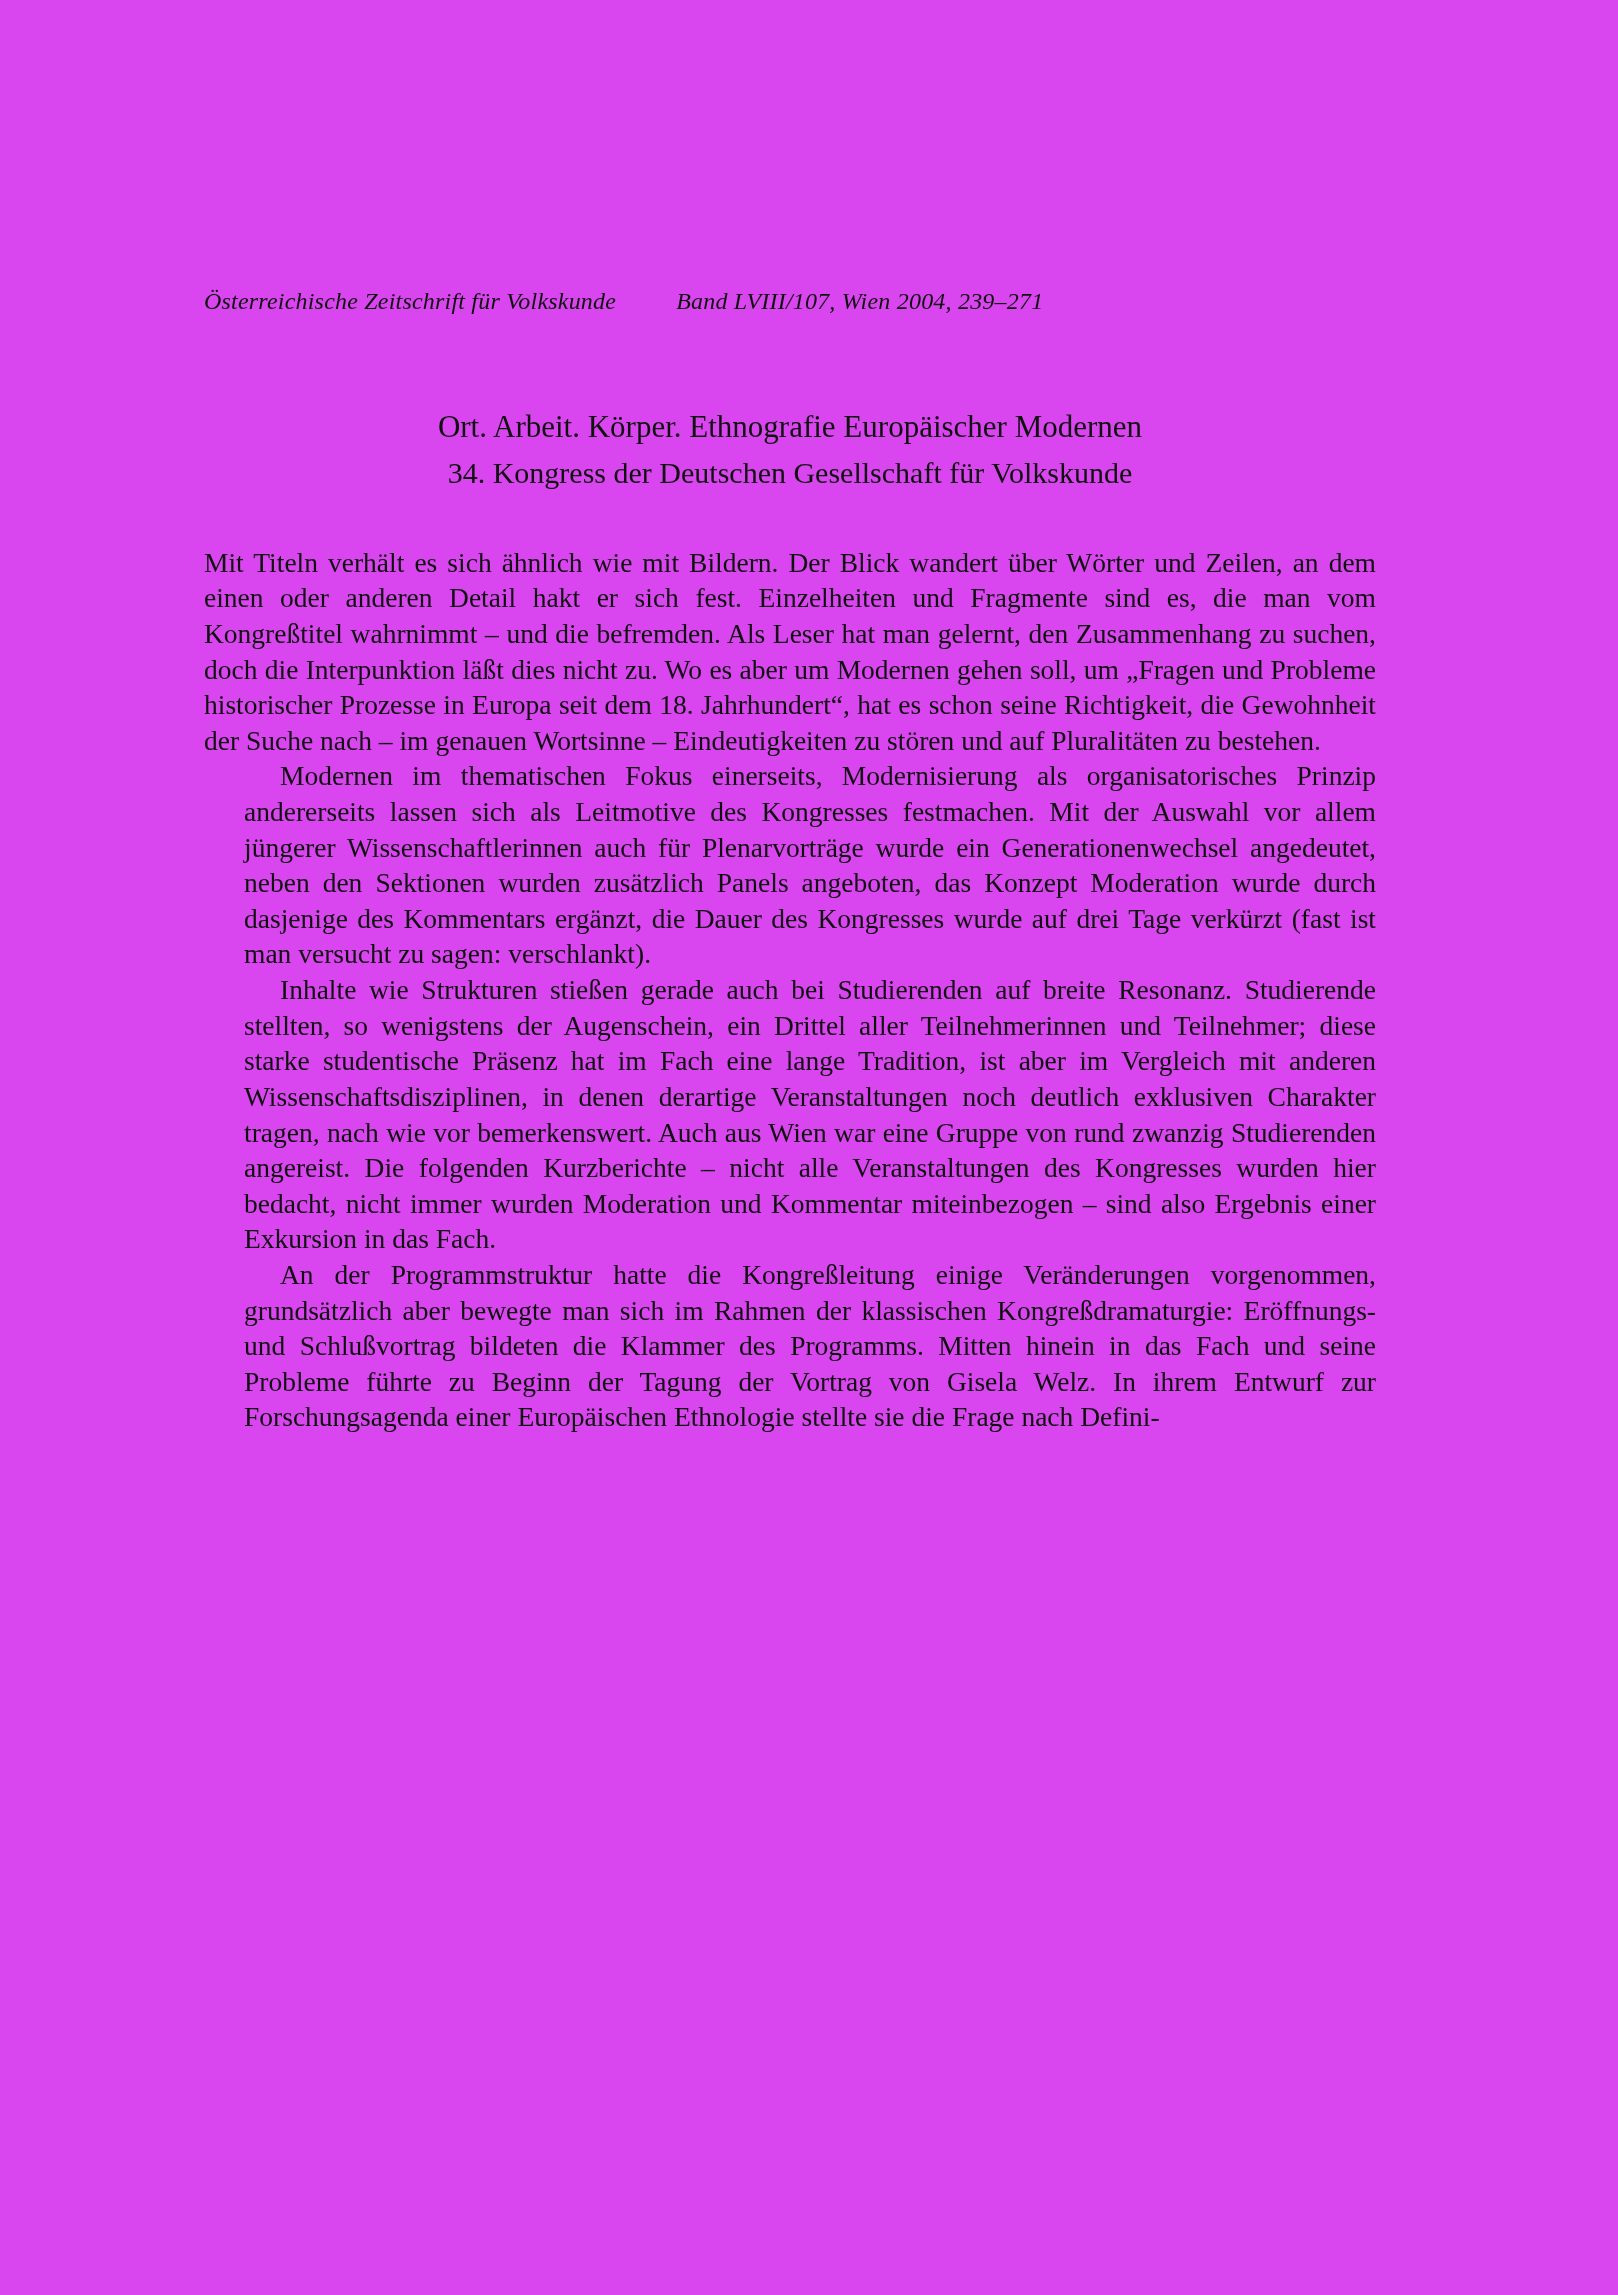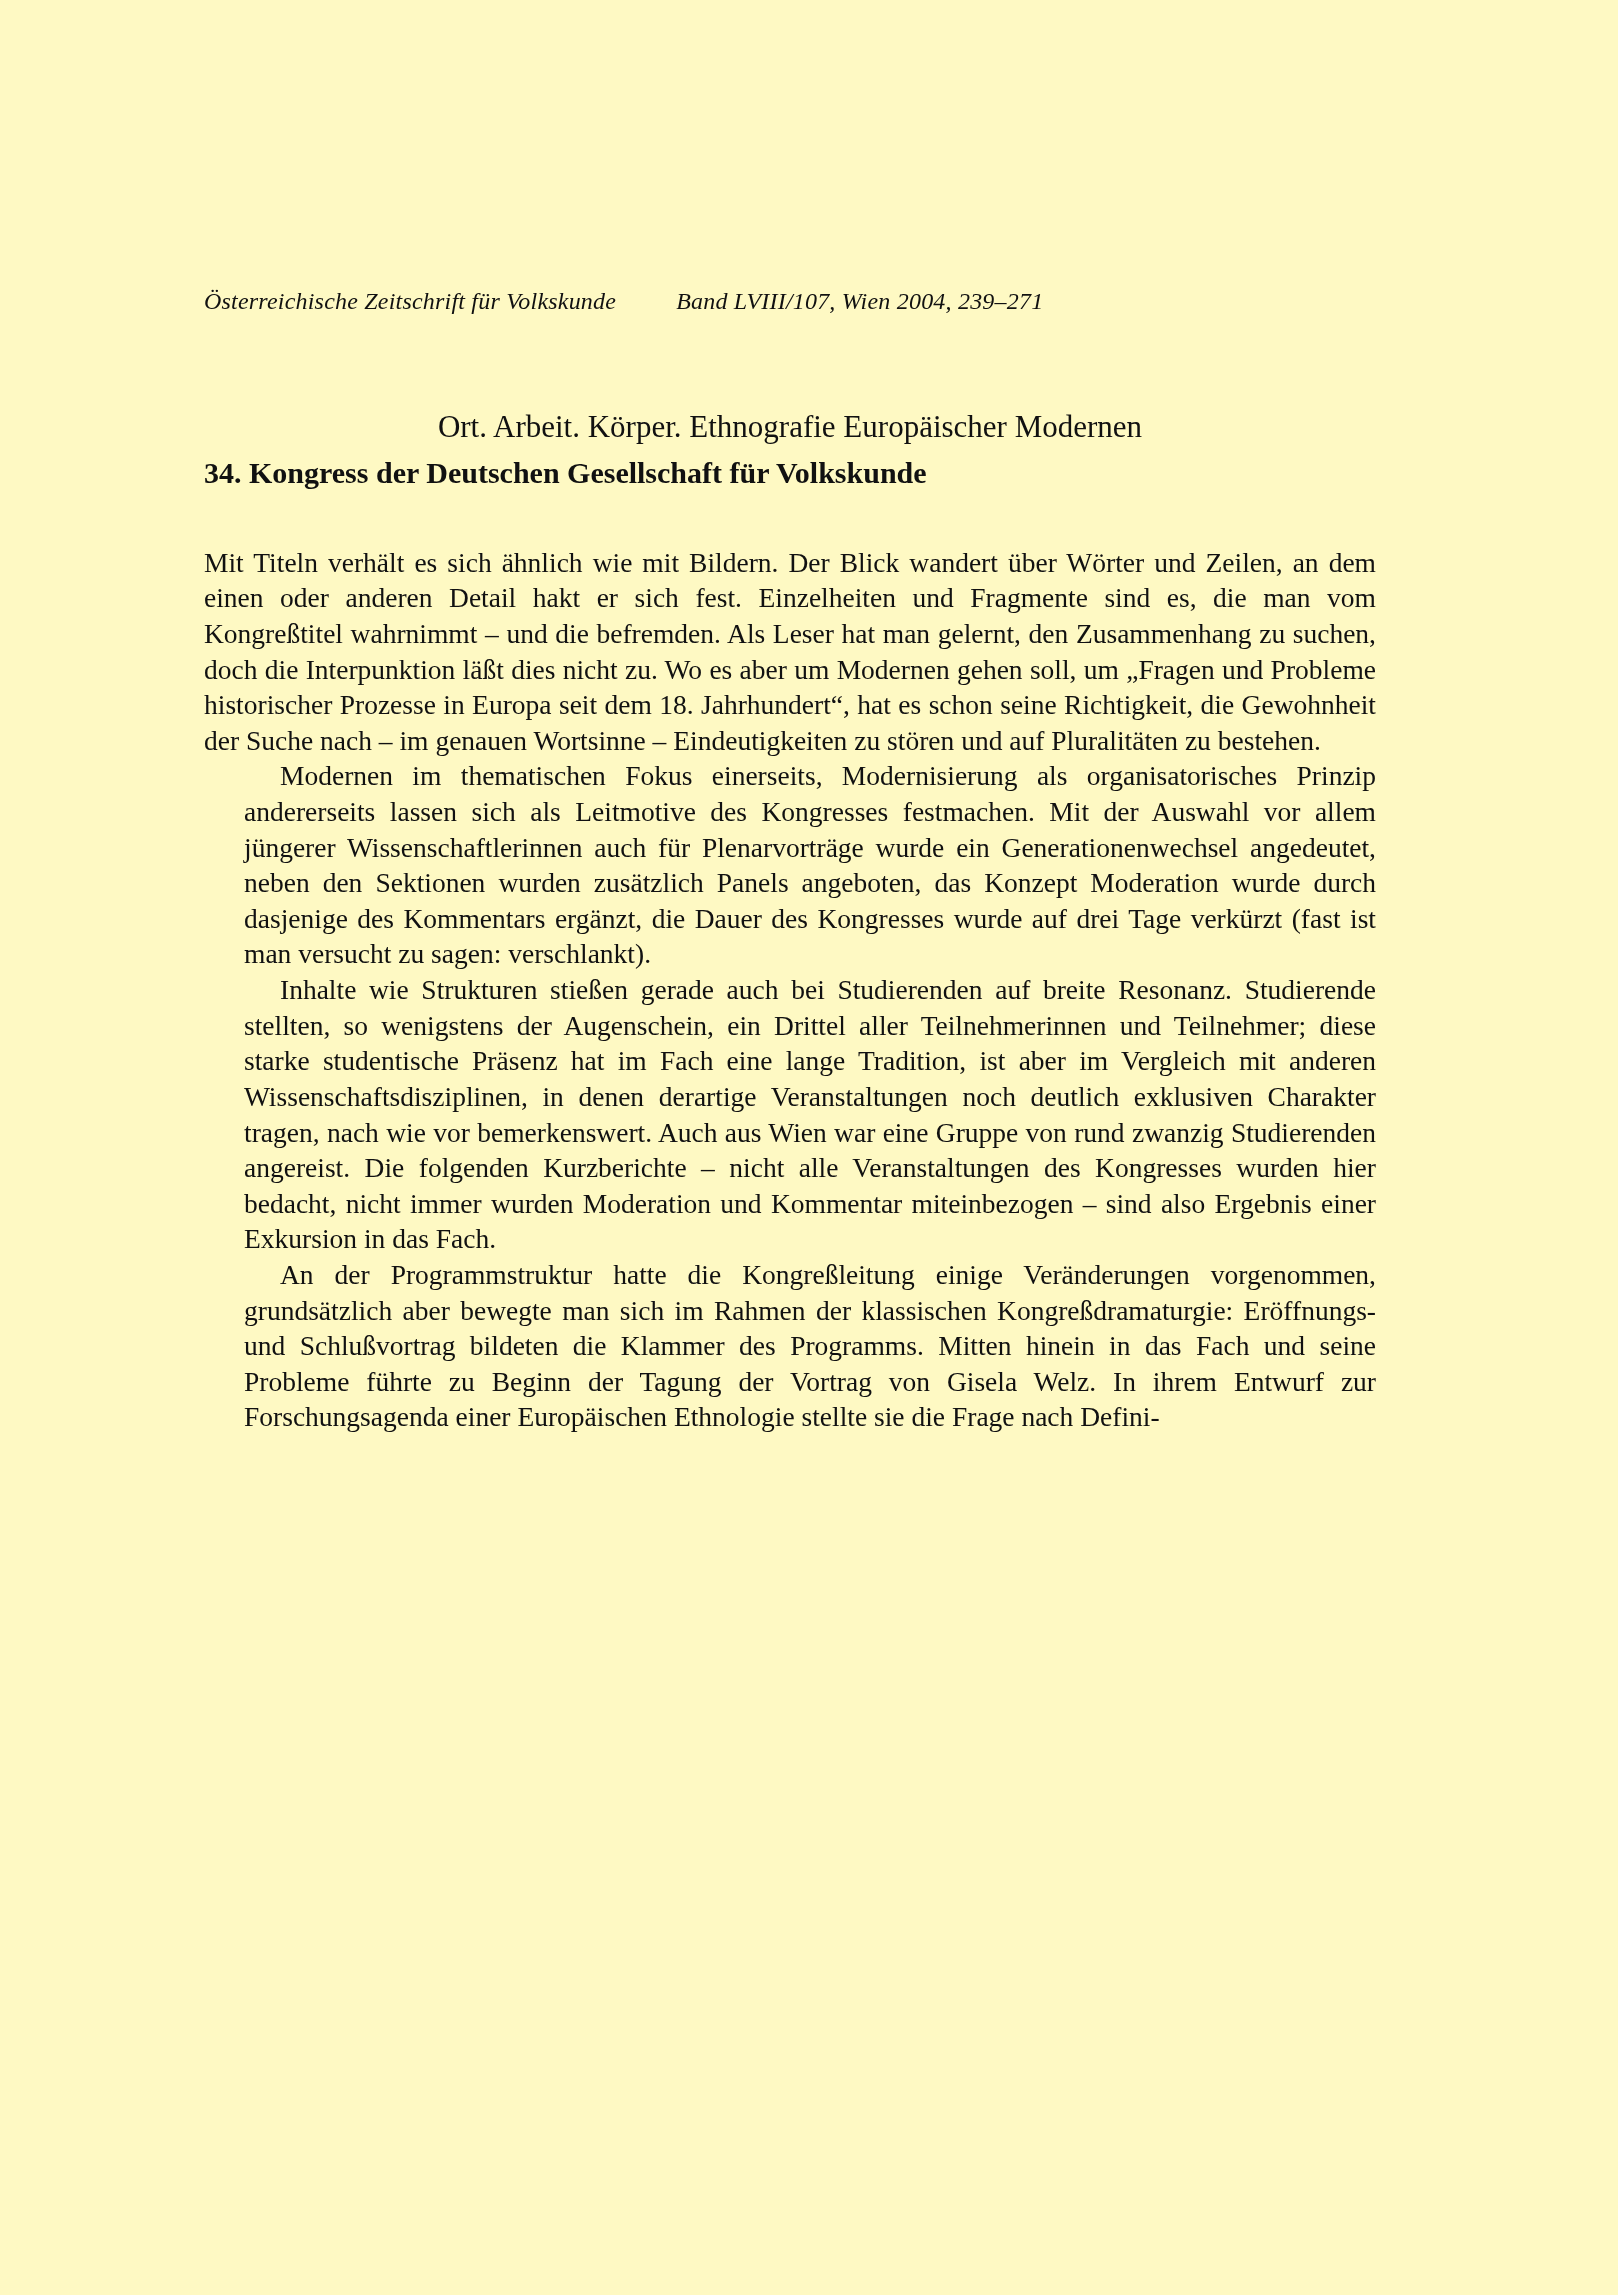--- a/index.html
+++ b/index.html
@@ -14,21 +14,21 @@
     color: #111111;
     position: relative;
     overflow: hidden;
   }
   .page {
     position: absolute;
     left: 0;
     top: 0;
     width: 1618px;
     height: 2295px;
-    background: #fef9c3;
+    background: #d946ef;
   }
   .content {
     position: absolute;
     left: 204px;
     top: 287px;
     width: 1172px;
   }
   .running-head {
     font-style: italic;
     font-size: 24px;
@@ -52,25 +52,24 @@
     margin: 0 0 60px 0;
   }
   .article-title {
     text-align: center;
     font-weight: normal;
     font-size: 31px;
     line-height: 1.32;
     margin: 0 0 4.9px 0;
   }
   .subtitle {
-    text-align: left;
+    text-align: center;
     font-size: 30px;
     line-height: 1.34;
     margin: 0;
-    font-weight: bold;
   }
   .subtitle .line2 {
     display: block;
   }
   .body-text {
     margin-top: 52px;
     font-size: 27.5px;
     line-height: 1.295;
     text-align: justify;
     text-justify: inter-word;

